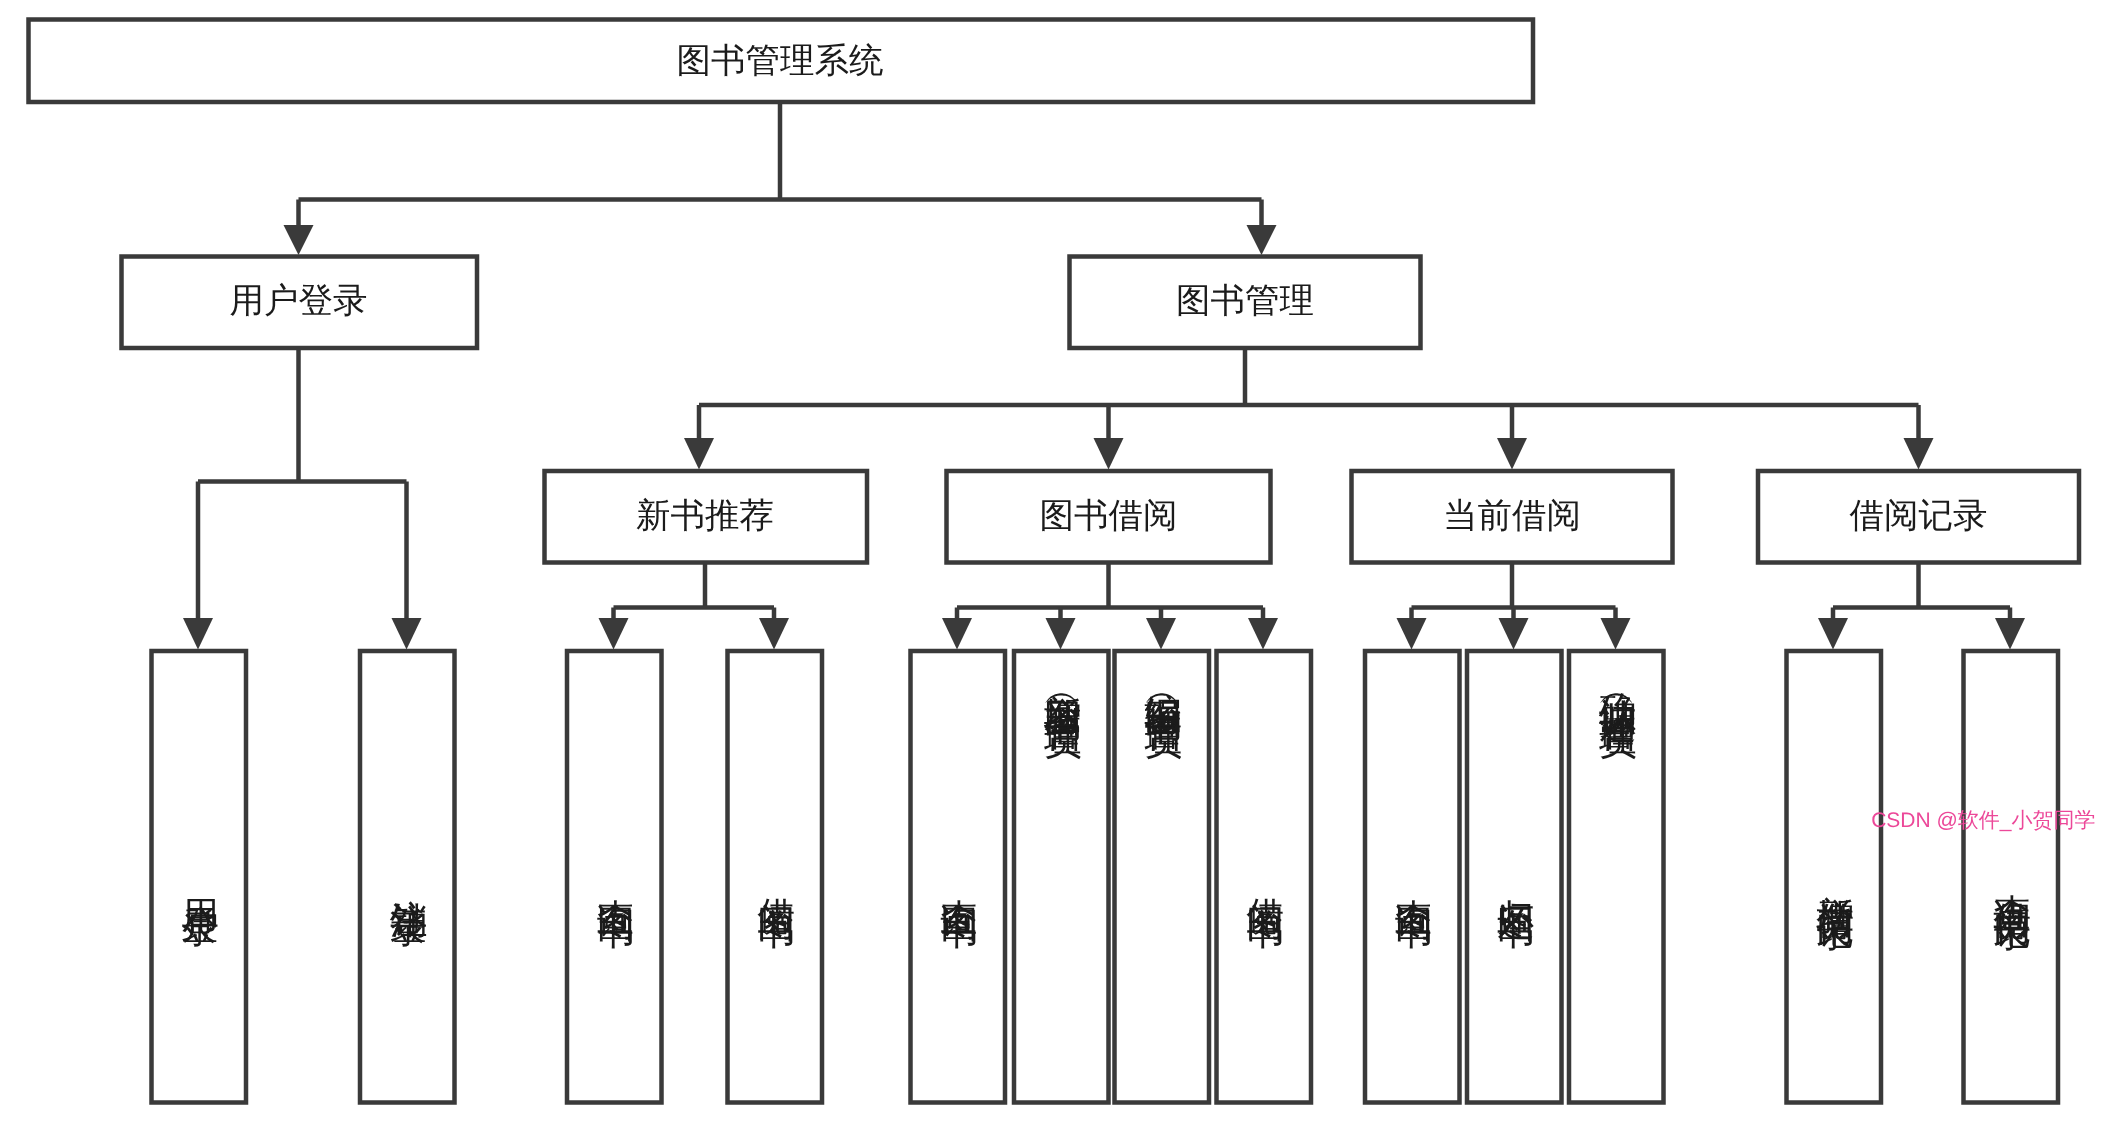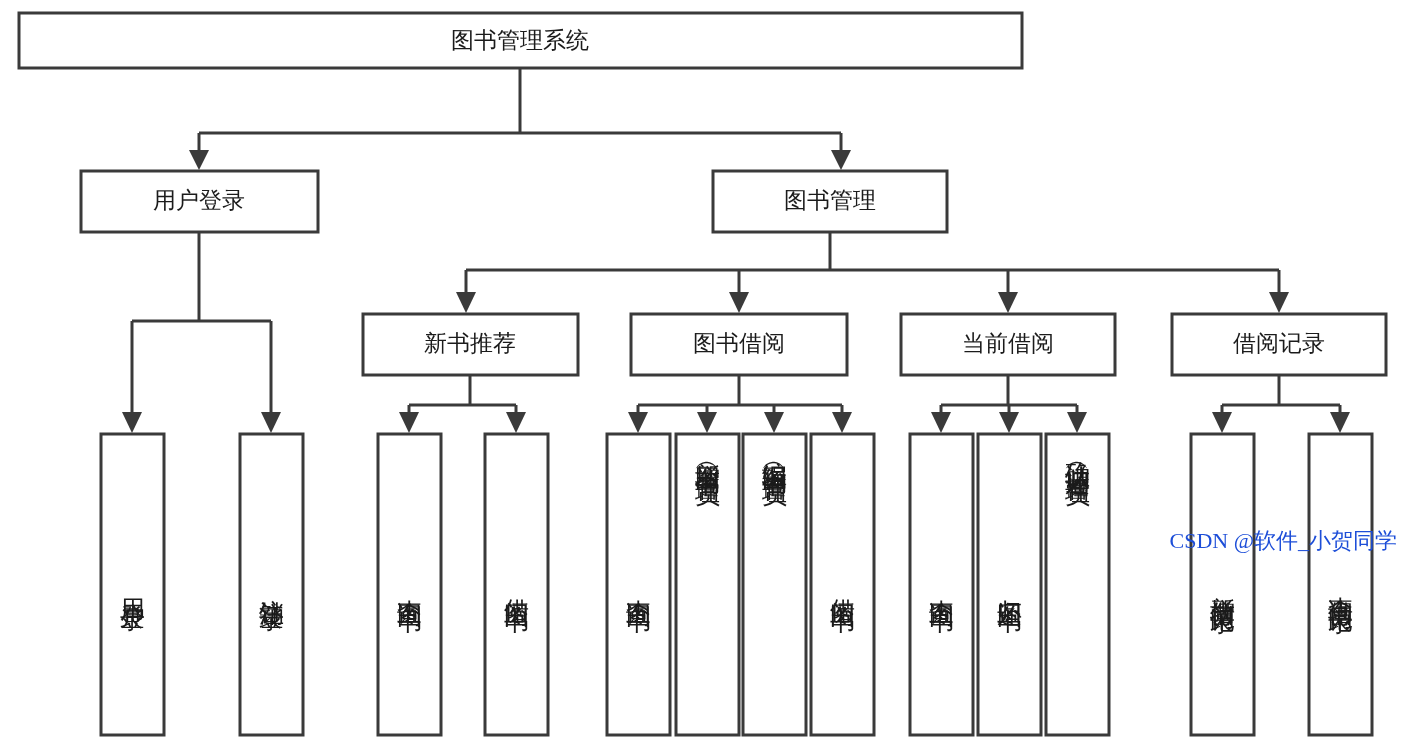--- a/index.html
+++ b/index.html
@@ -67,23 +67,23 @@
     font-size: 25px;
     line-height: 1.0;
     color: #1b1b1b;
     letter-spacing: 3px;
     white-space: nowrap;
   }
   .watermark {
     position: absolute;
     right: 8px;
     bottom: 4px;
-    font-family: Liberation Serif, serif;
-    font-size: 22px;
-    color: #1d4ed8;
+    font-family: Liberation Sans, sans-serif;
+    font-size: 14px;
+    color: #ec4899;
     white-space: nowrap;
     pointer-events: none;
   }
 </style>
 </head>
 <body>
 
 <div id="diagram-root">
 
   <svg id="flow" viewBox="0 0 1405 747" xmlns="http://www.w3.org/2000/svg">

